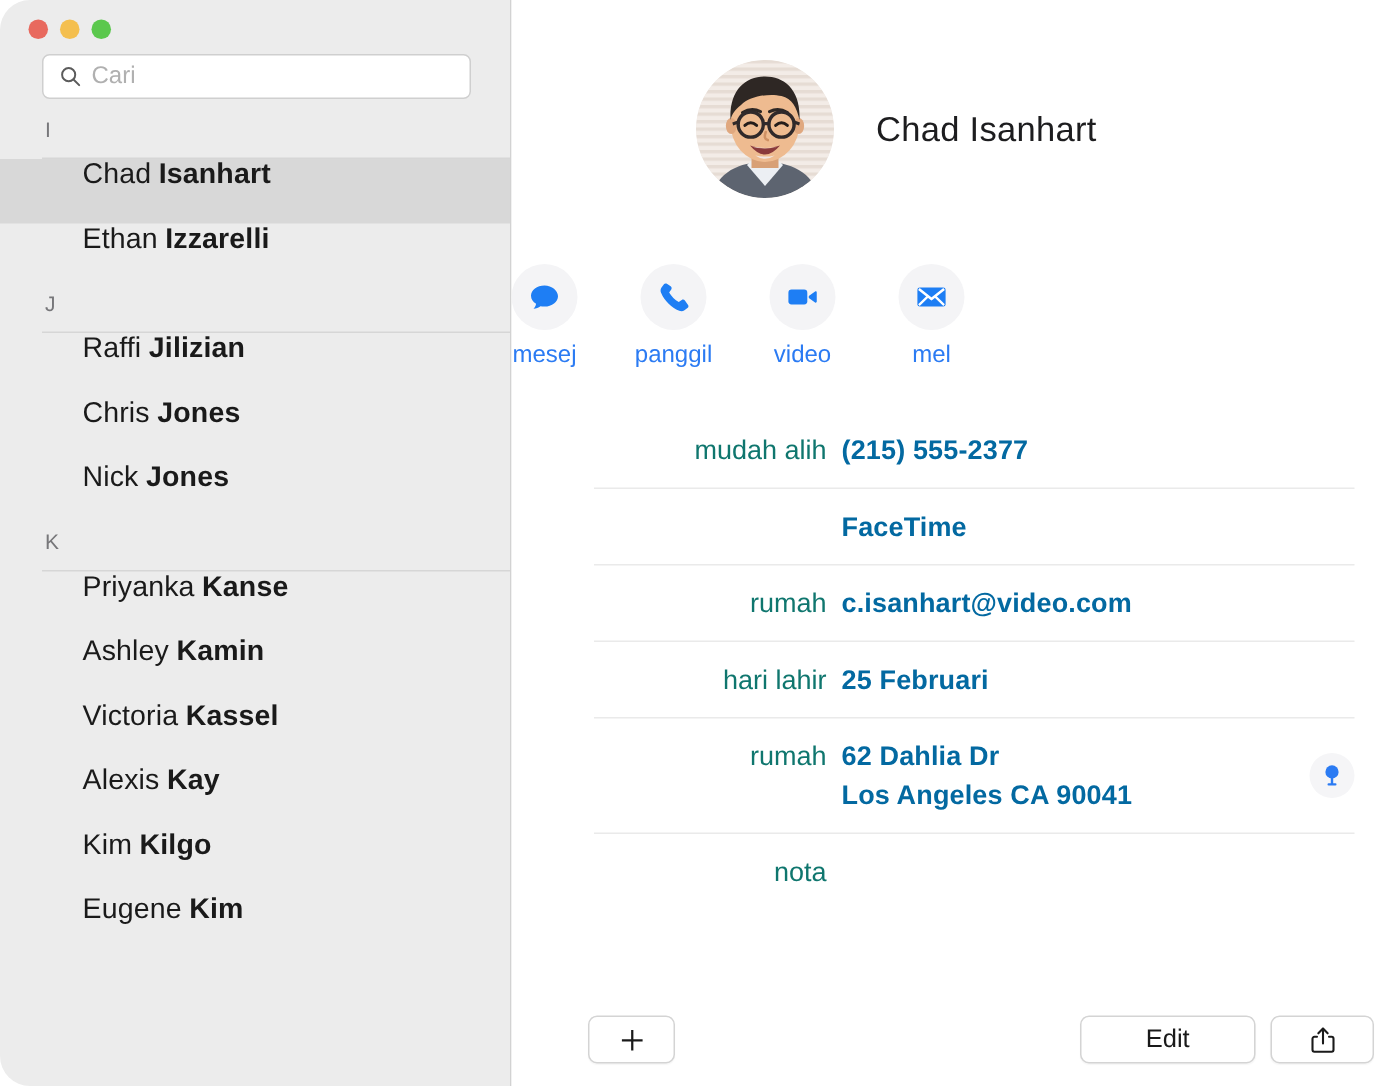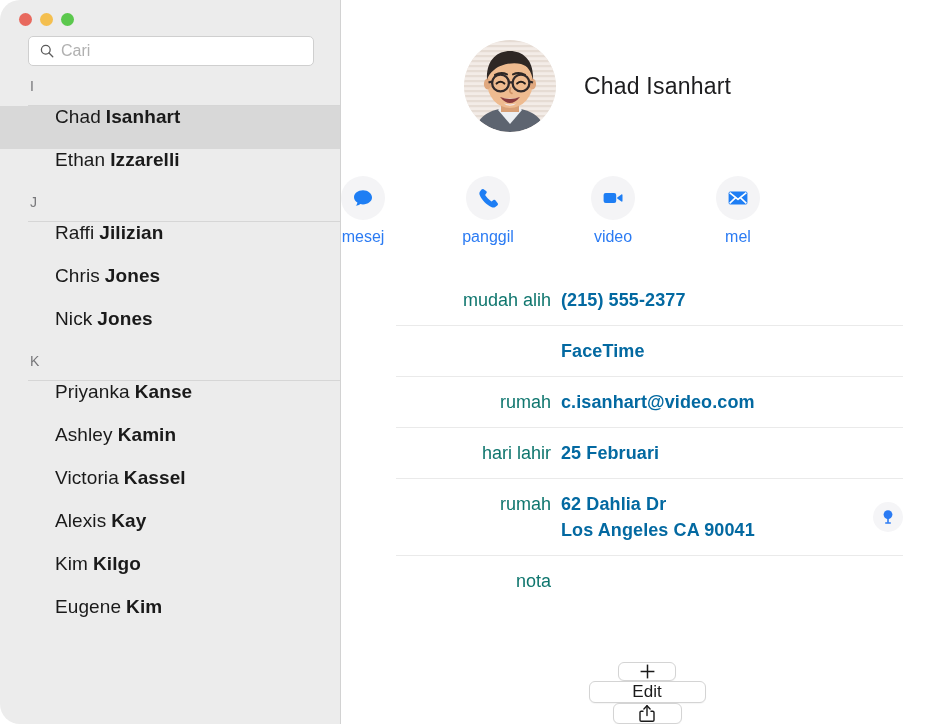--- a/index.html
+++ b/index.html
@@ -162,21 +162,21 @@
     font-weight: 300;
     color: #1d1d1f;
     letter-spacing: 0.2px;
     white-space: nowrap;
   }
 
   
   .actions {
     display: flex;
     margin-top: 44px;
-    gap: 81px;
+    gap: 42px;
   }
   .action {
     width: 44px;
     display: flex;
     flex-direction: column;
     align-items: center;
     cursor: default;
   }
   .action-circle {
     width: 44px;
@@ -246,23 +246,22 @@
 
   
   .bottom-bar {
     position: absolute;
     left: 0;
     right: 0;
     bottom: 0;
     height: 62px;
     display: flex;
     align-items: center;
-    padding: 0 29px 0 51px;
-    box-sizing: border-box;
-    flex-direction: column;
+    padding: 0 15px 0 51px;
+    box-sizing: border-box;
   }
   .btn {
     background: #ffffff;
     border: 1px solid #d4d4d4;
     border-radius: 6px;
     height: 32px;
     display: flex;
     align-items: center;
     justify-content: center;
     box-sizing: border-box;

